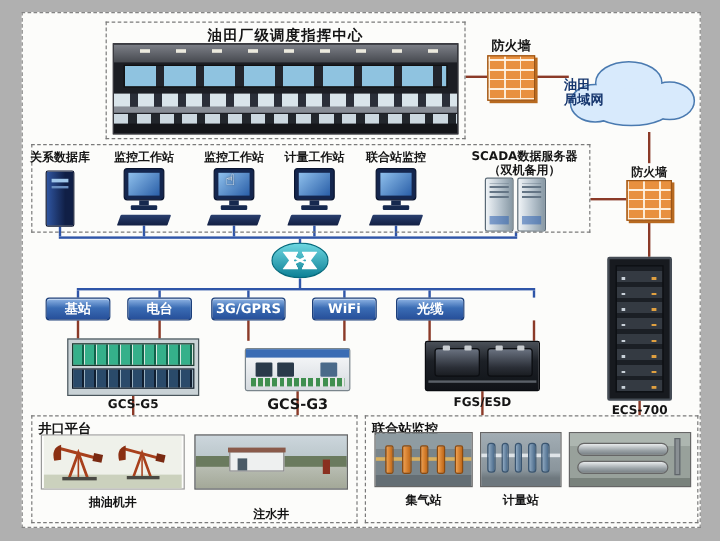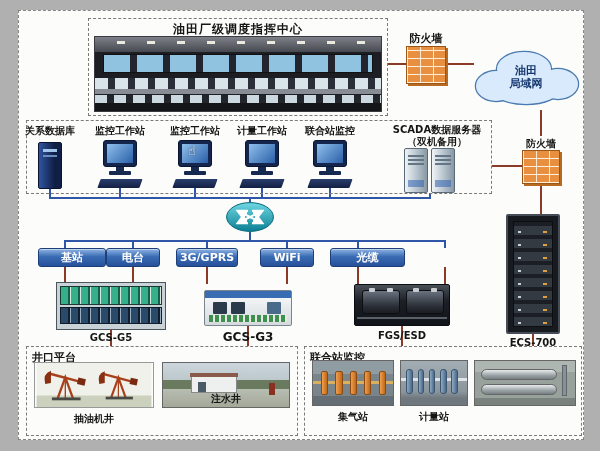--- a/index.html
+++ b/index.html
@@ -16,21 +16,21 @@
   .cr-ceiling{position:absolute;left:0;top:0;right:0;height:15px;background:linear-gradient(#7d8088,#46494f)}
   .cr-lights{position:absolute;left:0;top:4px;right:0;height:3px;background:repeating-linear-gradient(90deg,transparent 0 22px,#eceade 22px 30px)}
   .cr-wall{position:absolute;left:8px;top:17px;right:8px;height:19px;background:repeating-linear-gradient(90deg,#8fc3e0 0 26px,#22252d 26px 33px);border:1px solid #111}
   .cr-desk1{position:absolute;left:0;top:41px;right:0;height:11px;background:repeating-linear-gradient(90deg,#d9e4ea 0 13px,#2a2e38 13px 20px)}
   .cr-desktop{position:absolute;left:0;top:52px;right:0;height:5px;background:#878c95}
   .cr-desk2{position:absolute;left:0;top:58px;right:0;height:10px;background:repeating-linear-gradient(90deg,#ccd8e0 0 12px,#22262c 12px 19px)}
   .cr-floor{position:absolute;left:0;bottom:0;right:0;height:8px;background:#141519}
   
   .fw{position:absolute;background:#e8903f;border:1px solid #9a5518;background-image:repeating-linear-gradient(0deg,rgba(255,244,228,.95) 0 1.5px,transparent 1.5px 8px),repeating-linear-gradient(90deg,rgba(255,244,228,.9) 0 1.5px,transparent 1.5px 13px);box-shadow:2px 2px 0 #b86a20}
   
-  .cloud-text{position:absolute;left:470px;top:64px;width:112px;text-align:center;color:#16366e;font-weight:bold;font-size:11px;line-height:13px}
+  .cloud-text{position:absolute;left:470px;top:64px;width:112px;text-align:left;color:#16366e;font-weight:bold;font-size:11px;line-height:13px}
   
   .tower{position:absolute;left:38px;top:142px;width:24px;height:47px;background:linear-gradient(90deg,#2f55a0,#101f46 70%);border:1px solid #0a1430;border-radius:2px}
   .tower::before{content:"";position:absolute;left:4px;right:4px;top:6px;height:3px;background:#9fc6ea}
   .tower::after{content:"";position:absolute;left:4px;right:4px;top:12px;height:2px;background:#6a8ec0}
   .mon{position:absolute;width:44px;height:50px}
   .mon .scr{position:absolute;left:5px;top:0;width:34px;height:27px;background:#14264e;border-radius:3px;border:1px solid #0a1530}
   .mon .scr::after{content:"";position:absolute;left:3px;top:3px;right:3px;bottom:3px;background:linear-gradient(135deg,#8fc0ec,#2a5fa8)}
   .mon .neck{position:absolute;left:18px;top:27px;width:8px;height:4px;background:#16294f}
   .mon .base{position:absolute;left:11px;top:31px;width:22px;height:4px;background:#16294f;border-radius:1px}
   .mon .kbd{position:absolute;left:1px;top:39px;width:42px;height:9px;background:linear-gradient(#2a3f6e,#121f42);transform:skewX(-20deg);border-radius:1px}
@@ -202,25 +202,25 @@
     </defs>
     <ellipse cx="24" cy="15" rx="23.4" ry="14.4" fill="url(#rg)" stroke="#066a7c" stroke-width="1"></ellipse>
     <g stroke="#fff" stroke-width="2" fill="none">
       <path d="M24 15 L35 9.5" marker-end="url(#ah)"></path>
       <path d="M24 15 L13 20.5" marker-end="url(#ah)"></path>
       <path d="M24 15 L35 20.5" marker-end="url(#ah)"></path>
       <path d="M24 15 L13 9.5" marker-end="url(#ah)"></path>
     </g>
   </svg>
 
-  <div class="btn" style="left:38px;top:248px;width:68px">基站</div>
+  <div class="btn" style="left:38px;top:248px;width:54px">基站</div>
   <div class="btn" style="left:106px;top:248px;width:54px">电台</div>
   <div class="btn" style="left:176px;top:248px;width:62px">3G/GPRS</div>
   <div class="btn" style="left:260px;top:248px;width:54px">WiFi</div>
-  <div class="btn" style="left:330px;top:248px;width:75px">光缆</div>
+  <div class="btn" style="left:330px;top:248px;width:57px">光缆</div>
 
   <div class="gcs5">
     <div class="r1"></div>
     <div class="r2"></div>
   </div>
   <div class="lbl" style="left:56px;top:332px;width:110px;font-size:10px">GCS-G5</div>
   <div class="gcs3">
     <div class="top"></div>
     <div class="mod" style="left:8px"></div>
     <div class="mod" style="left:26px"></div>
@@ -255,21 +255,21 @@
     <use href="#pj1" transform="translate(57 1) scale(0.95)"></use>
   </svg>
   <div class="lbl" style="left:34px;top:412px;width:120px;font-size:10px">抽油机井</div>
   <div class="photo" style="left:162px;top:362px;width:128px;height:46px">
     <div class="inj-sky"></div>
     <div class="inj-trees"></div>
     <div class="inj-ground"></div>
     <div class="inj-bld"></div>
     <div class="inj-well"></div>
   </div>
-  <div class="lbl" style="left:162px;top:392px;width:128px;font-size:10px">注水井</div>
+  <div class="lbl" style="left:162px;top:422px;width:128px;font-size:10px">注水井</div>
 
   <div class="dashed" style="left:304px;top:346px;width:278px;height:90px"></div>
   <div class="lbl" style="left:310px;top:350px;font-size:11px">联合站监控</div>
   <div class="photo gs" style="left:312px;top:360px;width:82px;height:46px">
     <div class="pipe"></div>
     <div class="col" style="left:10%"></div>
     <div class="col" style="left:28%"></div>
     <div class="col" style="left:46%"></div>
     <div class="col" style="left:64%"></div>
     <div class="col" style="left:82%"></div>

